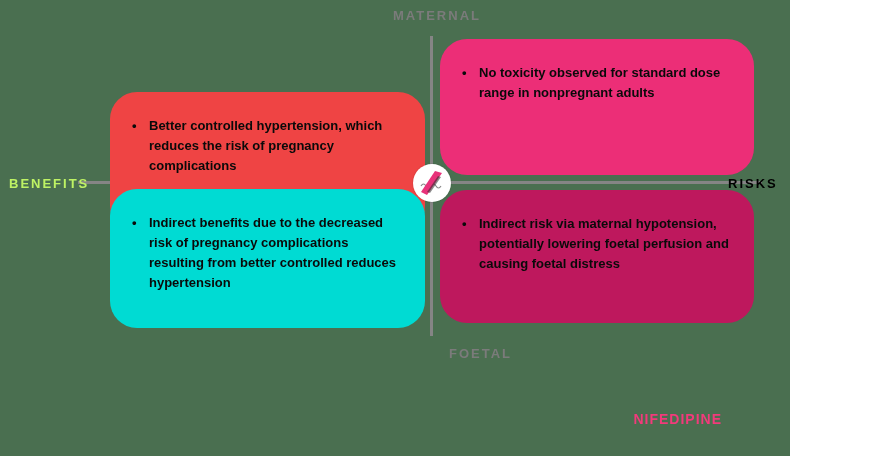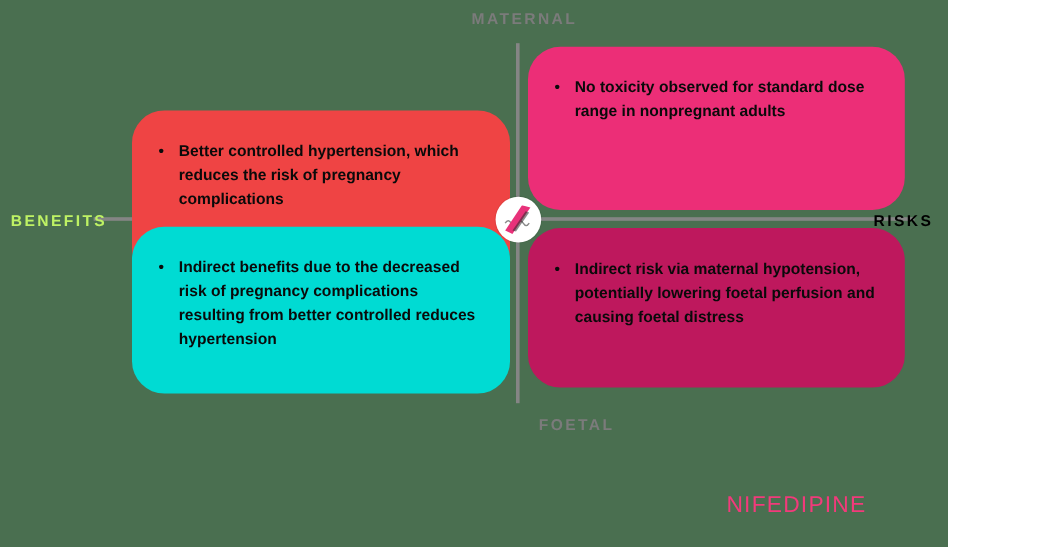--- a/index.html
+++ b/index.html
@@ -41,22 +41,22 @@
     left:413px;top:164px;
     width:38px;height:38px;
     border-radius:50%;
     background:#ffffff;
     display:flex;align-items:center;justify-content:center;
     box-shadow:0 0 0 1px rgba(0,0,0,0.05);
   }
   .drug-name{
     position:absolute;
     right:68px;top:411px;
-    font-weight:normal;
-    font-size:19px;
+    font-weight:bold;
+    font-size:14px;
     letter-spacing:1px;
     white-space:nowrap;
   }
 </style>
 </head>
 <body>
 
 <div class="canvas" style="background: rgb(74, 111, 80);">
 
   <div class="axis-line" style="left: 78px; top: 181px; width: 684px; height: 3px; background: rgb(133, 133, 133);"></div>

